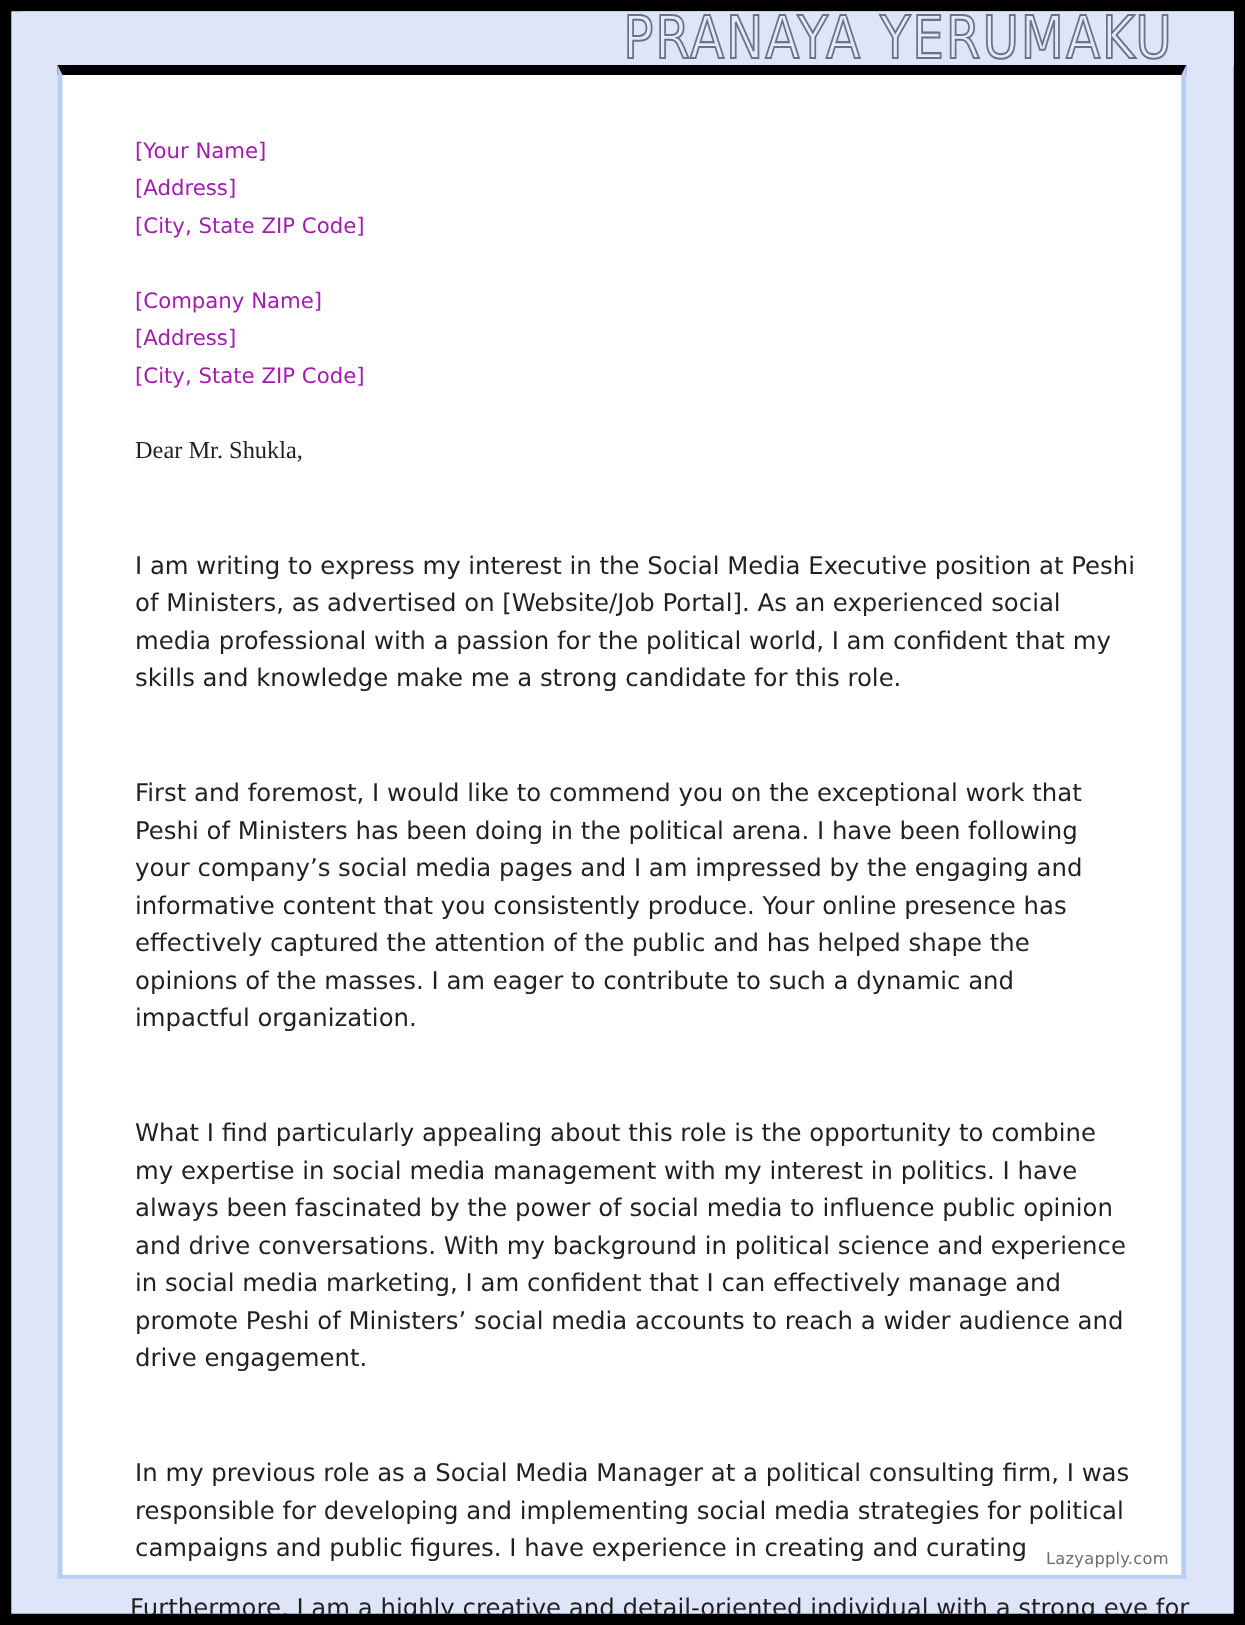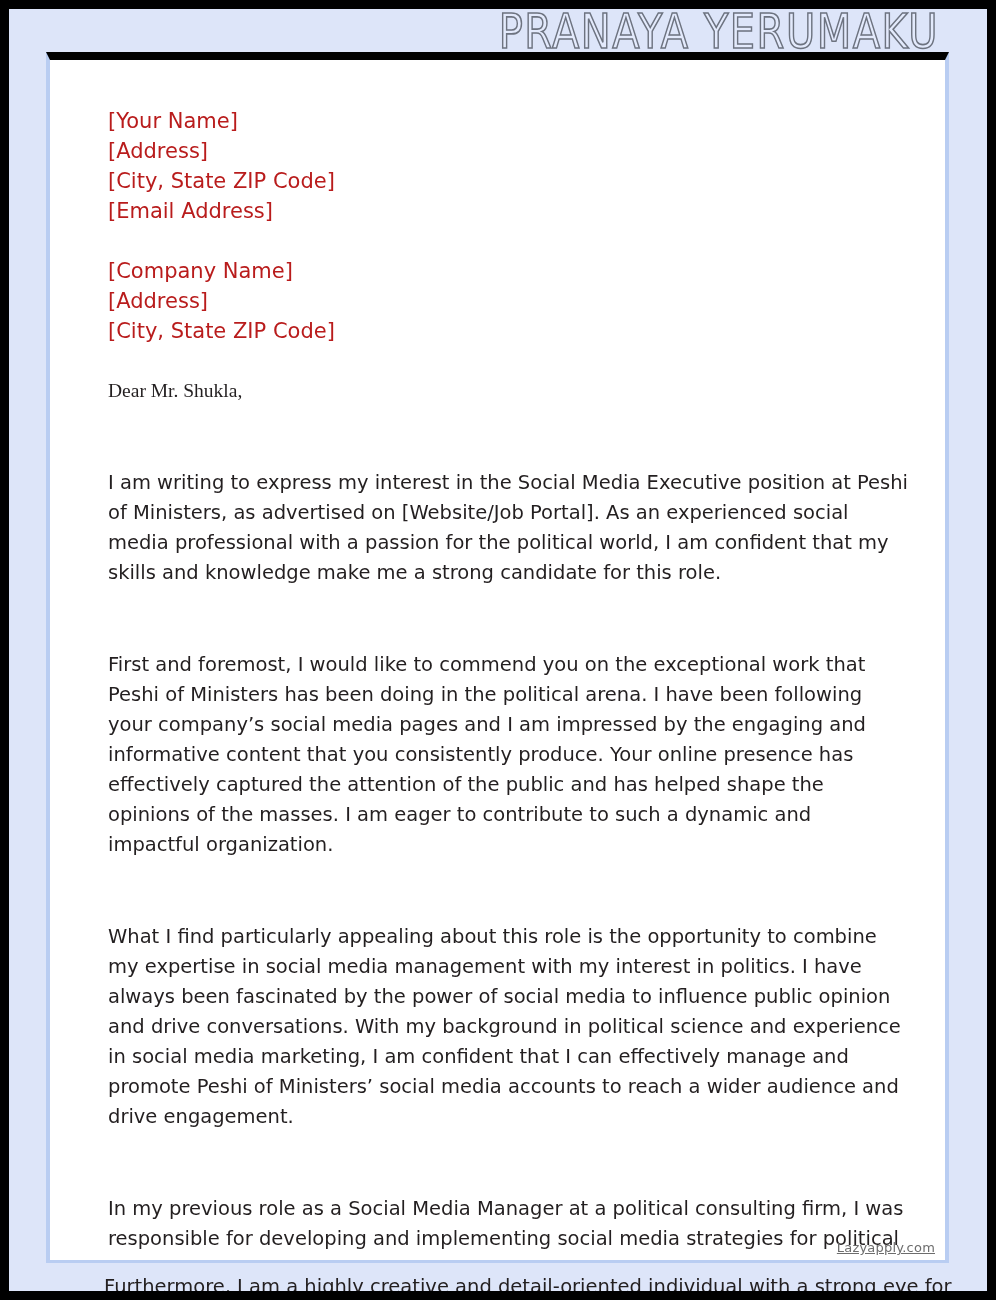--- a/index.html
+++ b/index.html
@@ -77,23 +77,23 @@
   }
 
   #page-body {
     position: absolute;
     left: 58px;
     top: 46px;
     width: 800px;
   }
 
   .addr-line {
-    font-size: 21px;
+    font-size: 17px;
     line-height: 30px;
-    color: #b91c1c;
+    color: #a21caf;
     white-space: nowrap;
   }
 
   .block-gap {
     height: 30px;
   }
 
   .salutation {
     font-size: 19.5px;
     line-height: 30px;
@@ -111,21 +111,20 @@
   }
 
   #watermark {
     position: absolute;
     right: 10px;
     bottom: 4px;
     font-size: 13px;
     line-height: 16px;
     color: #6d6d6d;
     letter-spacing: 0.2px;
-    text-decoration: underline;
   }
 
   
   #overflow-line {
     position: absolute;
     left: 95px;
     top: 1263px;
     width: 880px;
     font-size: 19.5px;
     line-height: 30px;
@@ -143,21 +142,20 @@
   </div>
 
   <div id="document-page">
 
     <div id="page-body">
 
       <div>
         <div class="addr-line">[Your Name]</div>
         <div class="addr-line">[Address]</div>
         <div class="addr-line">[City, State ZIP Code]</div>
-        <div class="addr-line">[Email Address]</div>
       </div>
 
       <div class="block-gap"></div>
 
       <div>
         <div class="addr-line">[Company Name]</div>
         <div class="addr-line">[Address]</div>
         <div class="addr-line">[City, State ZIP Code]</div>
       </div>
 

